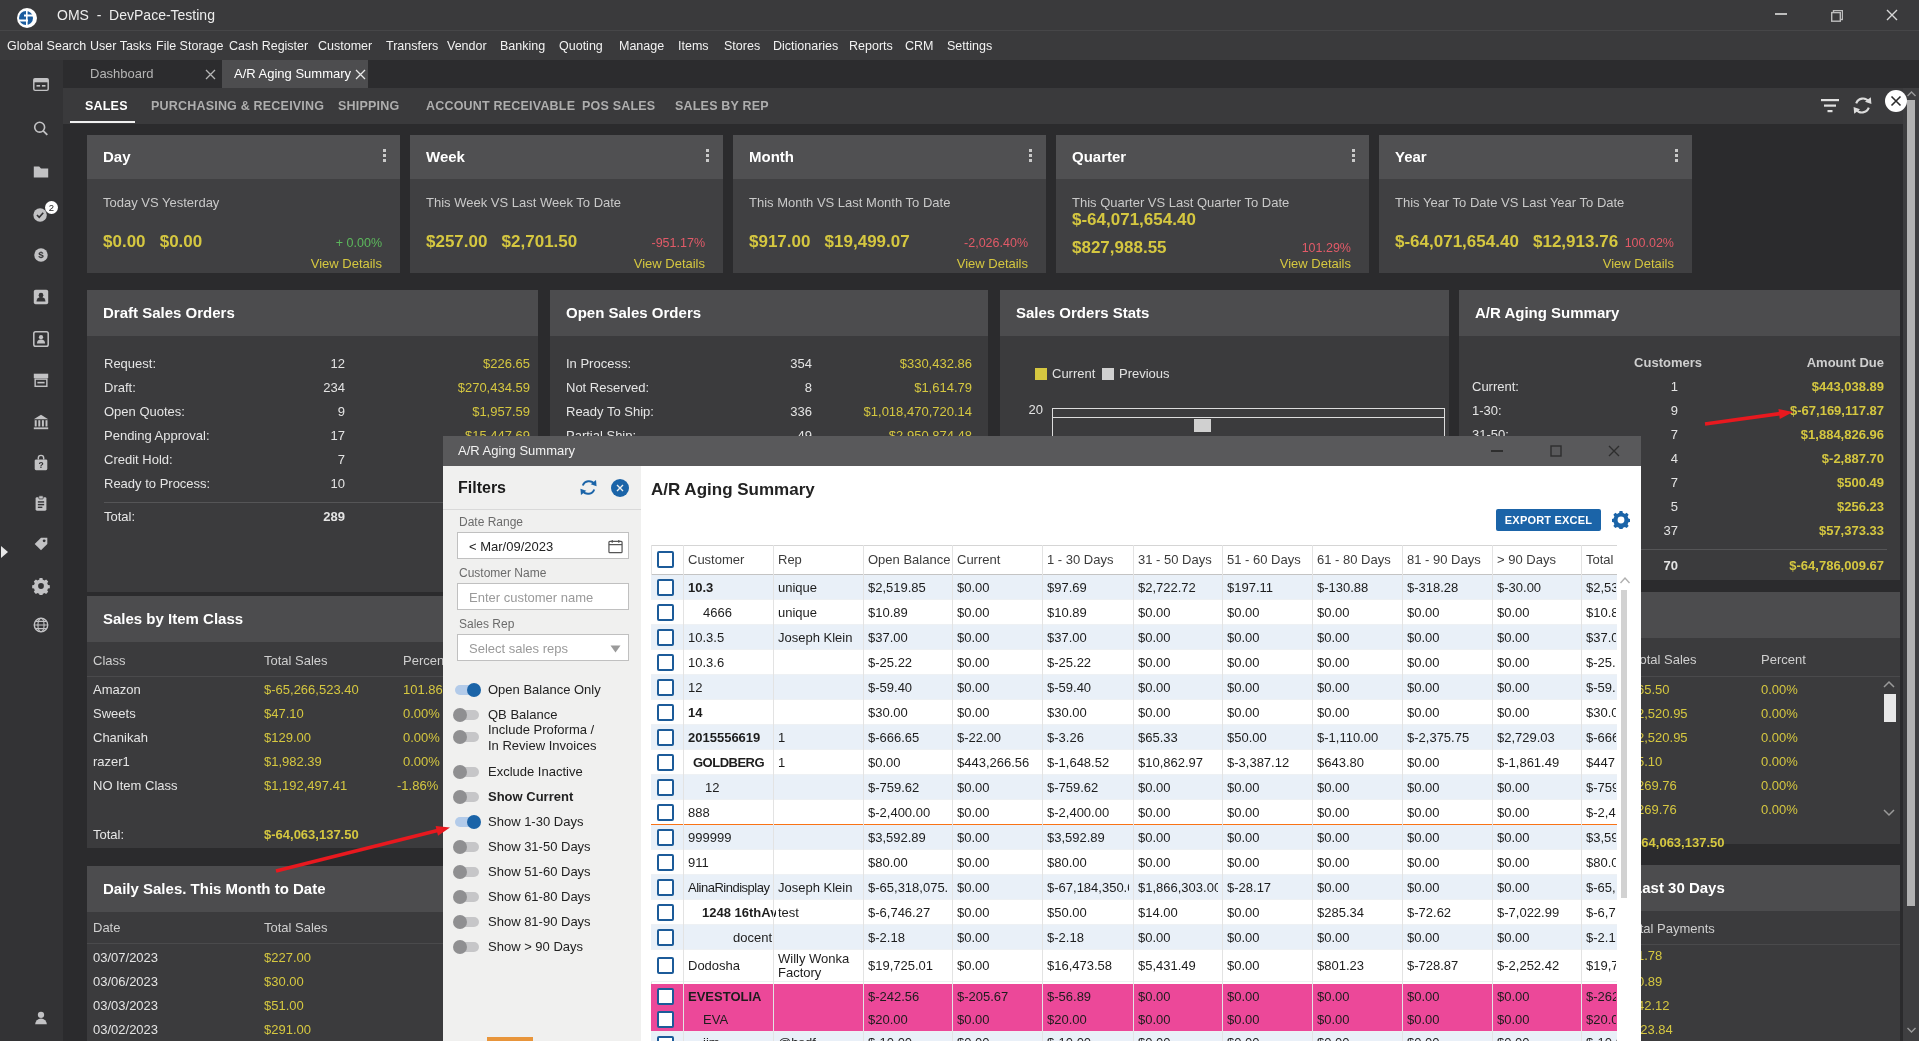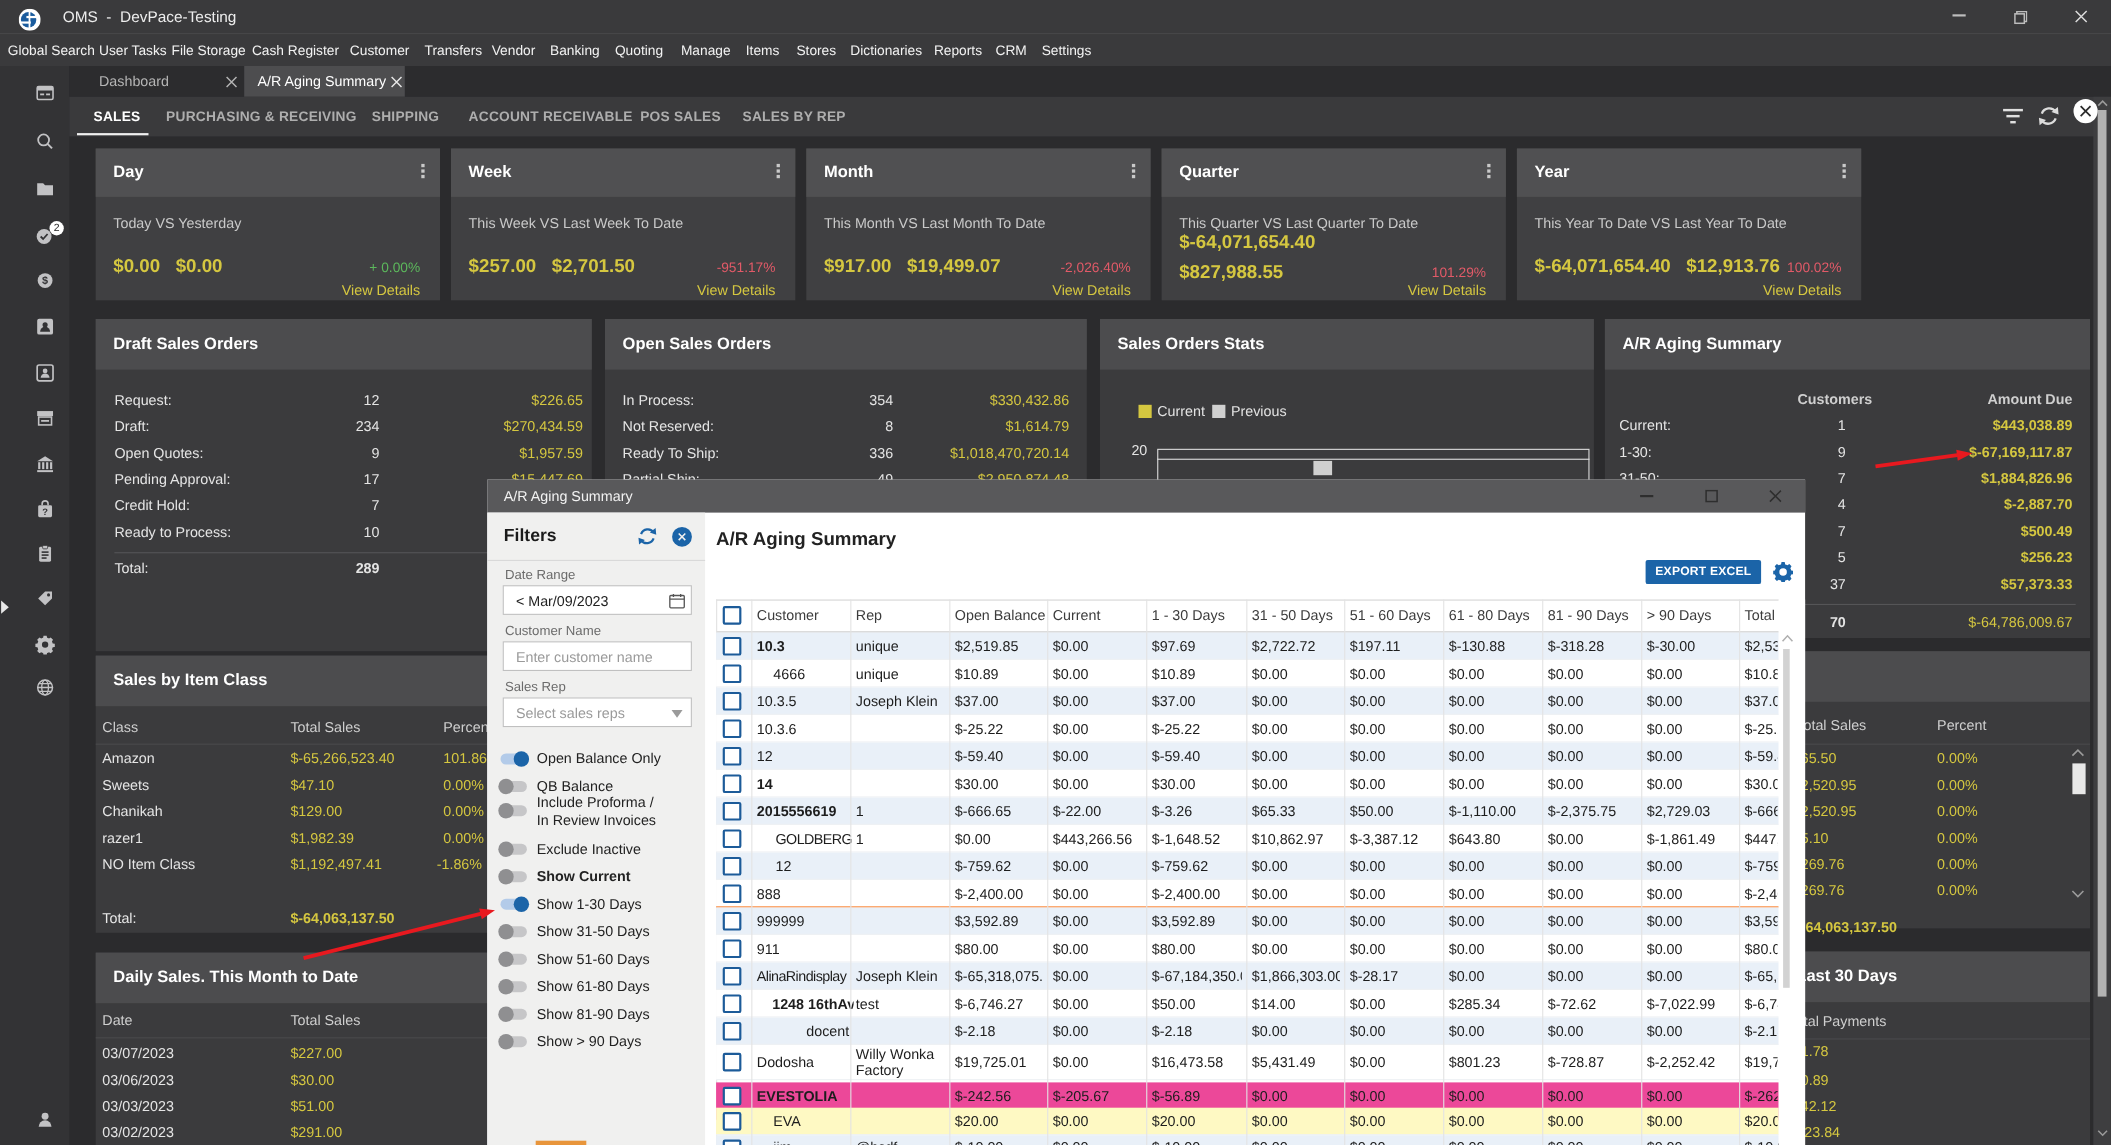--- a/index.html
+++ b/index.html
@@ -369,21 +369,21 @@
         <div class="pamt" style="left:280px;width:145px;top:185px;font-weight:bold;">$500.49</div>
       <div class="prow" style="left:13px;top:209px">81-90:</div>
         <div class="pnum" style="left:101px;width:118px;top:209px">5</div>
         <div class="pamt" style="left:280px;width:145px;top:209px;font-weight:bold;">$256.23</div>
       <div class="prow" style="left:13px;top:233px">&gt; 90:</div>
         <div class="pnum" style="left:101px;width:118px;top:233px">37</div>
         <div class="pamt" style="left:280px;width:145px;top:233px;font-weight:bold;">$57,373.33</div>
       <div class="sepline" style="left:13px;top:259px;width:415px;"></div>
       <div class="prow" style="left:13px;top:268px">Total:</div>
         <div class="pnum" style="left:101px;width:118px;top:268px;font-weight:bold;">70</div>
-        <div class="pamt" style="left:280px;width:145px;top:268px;font-weight:normal;">$-64,786,009.67</div>
+        <div class="pamt" style="left:280px;width:145px;top:268px;font-weight:bold;">$-64,786,009.67</div>
     </div>
 
     <div class="panel" style="left:87px;top:596px;width:451px;height:252px;">
       <div class="hd">
           <div class="t">Sales by Item Class</div>
         </div>
       <div class="prow" style="left:6px;top:57px;color:#cfcfcf;">Class</div>
       <div class="prow" style="left:177px;top:57px;color:#cfcfcf;">Total Sales</div>
       <div class="prow" style="left:316px;top:57px;color:#cfcfcf;">Percent</div>
       <div class="sepline" style="left:0px;top:80px;width:451px;background:#4a4a4c;"></div>
@@ -661,21 +661,21 @@
 <div class="tcell" style="left:396px;top:5px;width:82px;overflow:hidden;">$-3.26</div>
 <div class="tcell" style="left:487px;top:5px;width:80px;overflow:hidden;">$65.33</div>
 <div class="tcell" style="left:576px;top:5px;width:81px;overflow:hidden;">$50.00</div>
 <div class="tcell" style="left:666px;top:5px;width:81px;overflow:hidden;">$-1,110.00</div>
 <div class="tcell" style="left:756px;top:5px;width:81px;overflow:hidden;">$-2,375.75</div>
 <div class="tcell" style="left:846px;top:5px;width:80px;overflow:hidden;">$2,729.03</div>
 <div class="tcell" style="left:935px;top:5px;width:30px;overflow:hidden;">$-666.65</div>
 </div>
 <div class="trow" style="top:314px;height:25px;background:#ffffff;border-bottom:1px solid #eef1f4;">
 <div class="cbox" style="left:6px;top:4px;"></div>
-<div class="tcell" style="left:54px;top:5px;font-weight:normal;white-space:nowrap;letter-spacing:-0.5px;">GOLDBERG</div>
+<div class="tcell" style="left:42px;top:5px;font-weight:bold;white-space:nowrap;letter-spacing:-0.5px;">GOLDBERG</div>
 <div class="tcell" style="left:127px;top:5px;">1</div>
 <div class="tcell" style="left:217px;top:5px;width:80px;overflow:hidden;">$0.00</div>
 <div class="tcell" style="left:306px;top:5px;width:81px;overflow:hidden;">$443,266.56</div>
 <div class="tcell" style="left:396px;top:5px;width:82px;overflow:hidden;">$-1,648.52</div>
 <div class="tcell" style="left:487px;top:5px;width:80px;overflow:hidden;">$10,862.97</div>
 <div class="tcell" style="left:576px;top:5px;width:81px;overflow:hidden;">$-3,387.12</div>
 <div class="tcell" style="left:666px;top:5px;width:81px;overflow:hidden;">$643.80</div>
 <div class="tcell" style="left:756px;top:5px;width:81px;overflow:hidden;">$0.00</div>
 <div class="tcell" style="left:846px;top:5px;width:80px;overflow:hidden;">$-1,861.49</div>
 <div class="tcell" style="left:935px;top:5px;width:30px;overflow:hidden;">$447,876.20</div>
@@ -793,21 +793,21 @@
 <div class="tcell" style="left:217px;top:5px;width:80px;overflow:hidden;">$-242.56</div>
 <div class="tcell" style="left:306px;top:5px;width:81px;overflow:hidden;">$-205.67</div>
 <div class="tcell" style="left:396px;top:5px;width:82px;overflow:hidden;">$-56.89</div>
 <div class="tcell" style="left:487px;top:5px;width:80px;overflow:hidden;">$0.00</div>
 <div class="tcell" style="left:576px;top:5px;width:81px;overflow:hidden;">$0.00</div>
 <div class="tcell" style="left:666px;top:5px;width:81px;overflow:hidden;">$0.00</div>
 <div class="tcell" style="left:756px;top:5px;width:81px;overflow:hidden;">$0.00</div>
 <div class="tcell" style="left:846px;top:5px;width:80px;overflow:hidden;">$0.00</div>
 <div class="tcell" style="left:935px;top:5px;width:30px;overflow:hidden;">$-262.56</div>
 </div>
-<div class="trow" style="top:571px;height:25px;background:#fef9c3;border-bottom:1px solid #eef1f4;">
+<div class="trow" style="top:571px;height:25px;background:#ec4899;border-bottom:1px solid #eef1f4;">
 <div class="cbox" style="left:6px;top:4px;"></div>
 <div class="tcell" style="left:52px;top:5px;white-space:nowrap;">EVA</div>
 <div class="tcell" style="left:217px;top:5px;width:80px;overflow:hidden;">$20.00</div>
 <div class="tcell" style="left:306px;top:5px;width:81px;overflow:hidden;">$0.00</div>
 <div class="tcell" style="left:396px;top:5px;width:82px;overflow:hidden;">$20.00</div>
 <div class="tcell" style="left:487px;top:5px;width:80px;overflow:hidden;">$0.00</div>
 <div class="tcell" style="left:576px;top:5px;width:81px;overflow:hidden;">$0.00</div>
 <div class="tcell" style="left:666px;top:5px;width:81px;overflow:hidden;">$0.00</div>
 <div class="tcell" style="left:756px;top:5px;width:81px;overflow:hidden;">$0.00</div>
 <div class="tcell" style="left:846px;top:5px;width:80px;overflow:hidden;">$0.00</div>

